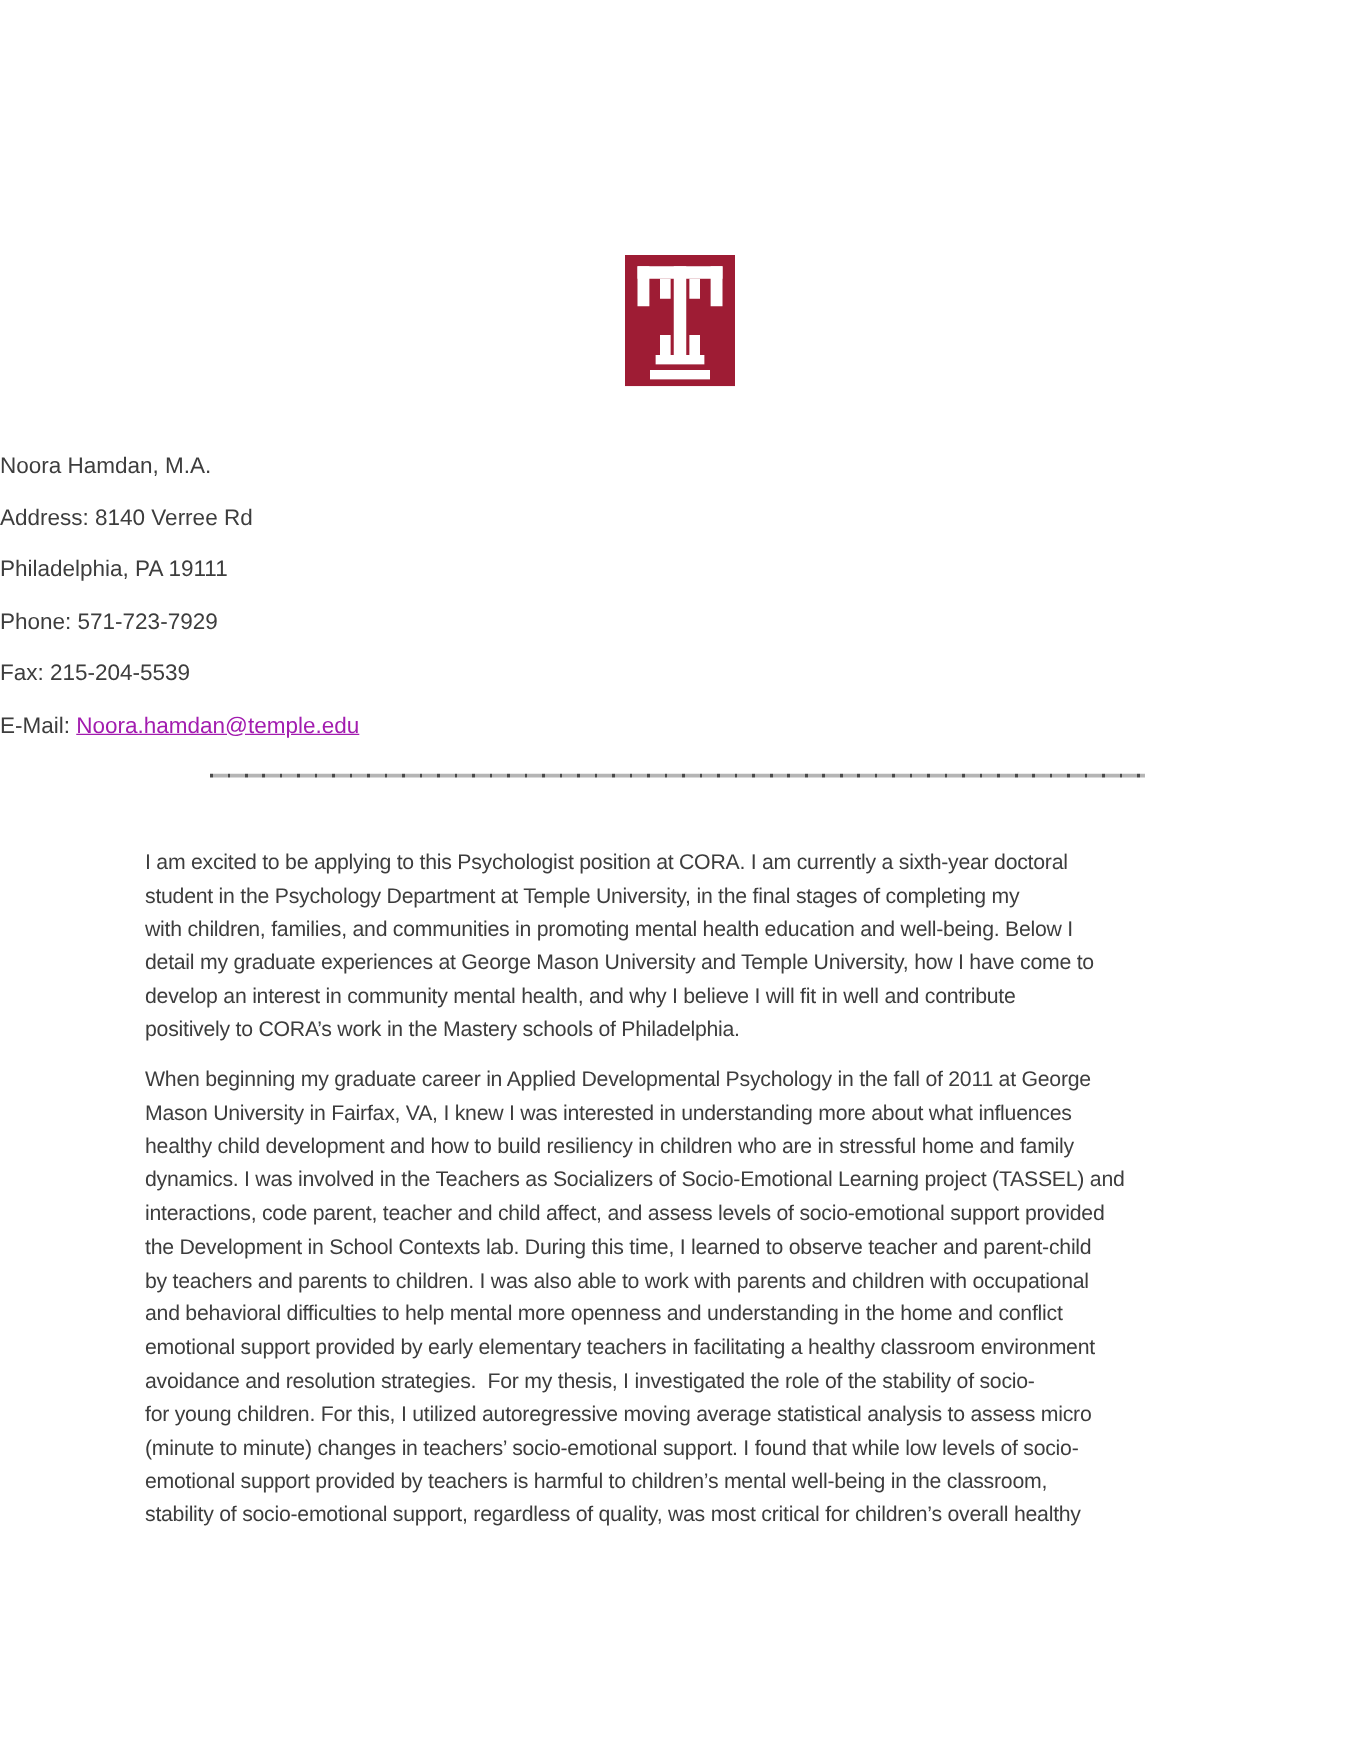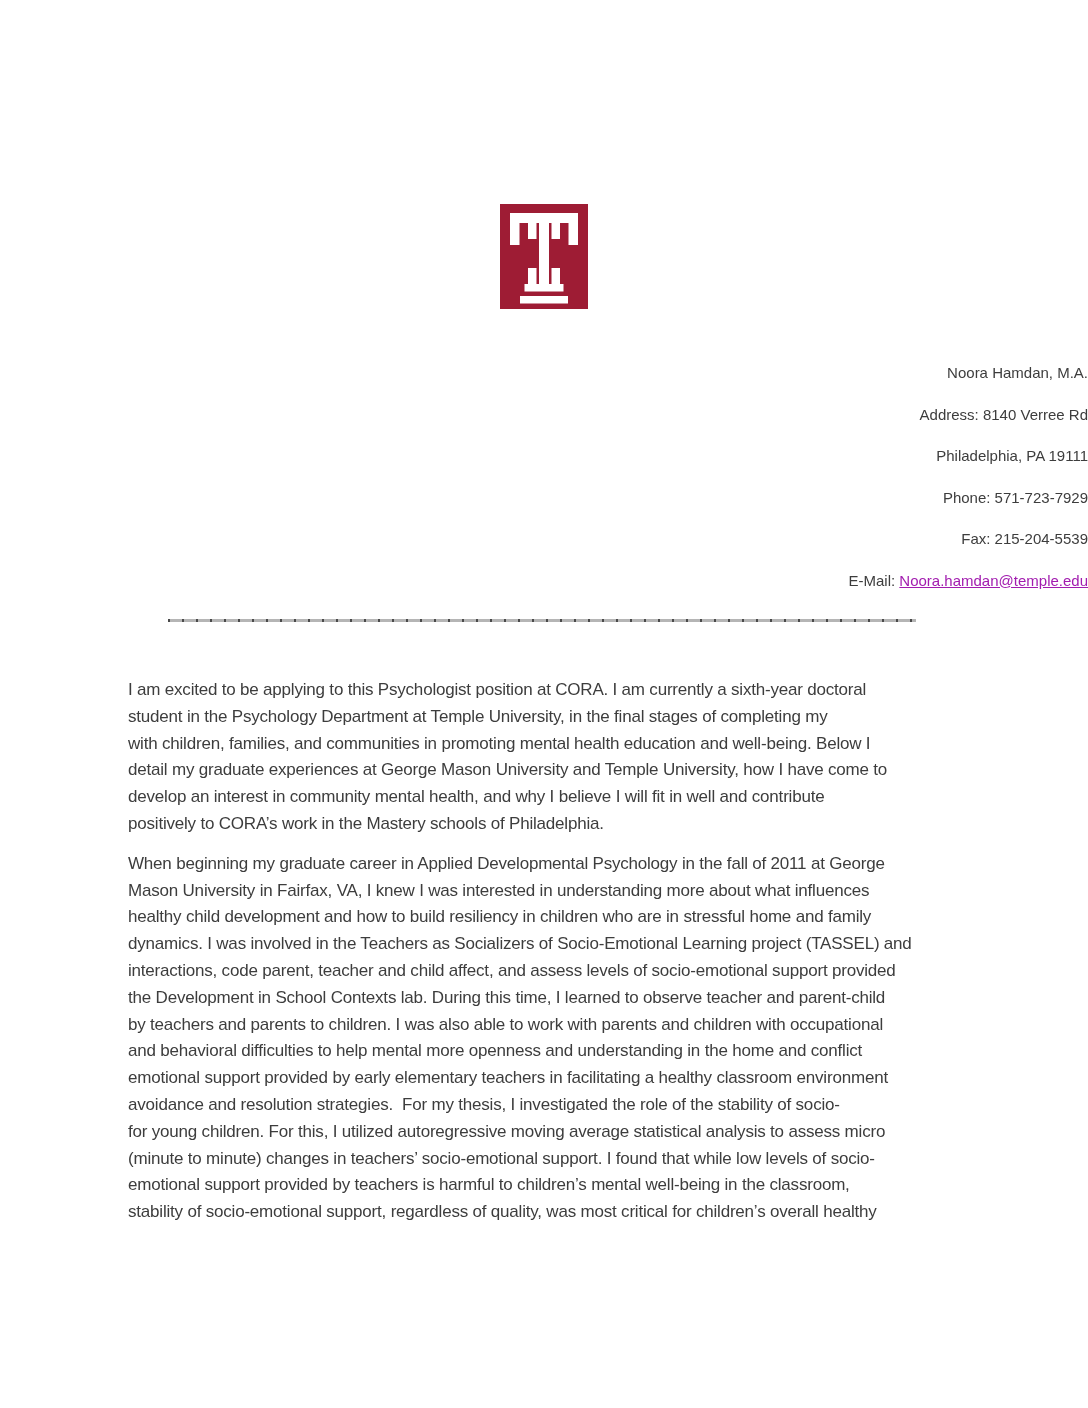--- a/index.html
+++ b/index.html
@@ -18,40 +18,40 @@
     left: 500px;
     top: 204px;
     width: 88px;
     height: 105px;
   }
   .contact {
     position: absolute;
     left: 0;
     top: 352px;
     width: 100%;
-    text-align: right;
-    font-size: 15px;
+    text-align: left;
+    font-size: 18px;
     line-height: 41.5px;
     color: #3d3d3d;
   }
   .contact a {
     color: #a21caf;
     text-decoration: underline;
   }
   .divider {
     position: absolute;
     left: 168px;
     top: 619px;
     width: 748px;
     height: 3px;
     background: repeating-linear-gradient(90deg, #4a4a4a 0 2px, #b5b5b5 2px 14px);
   }
   .body-text {
     position: absolute;
-    left: 128px;
+    left: 116px;
     top: 677px;
     width: 840px;
     font-size: 17px;
     line-height: 26.8px;
     letter-spacing: -0.2px;
     color: #3d3d3d;
   }
   .body-text .para { margin-bottom: 13px; }
   .body-text .line { white-space: pre; }
 </style>

